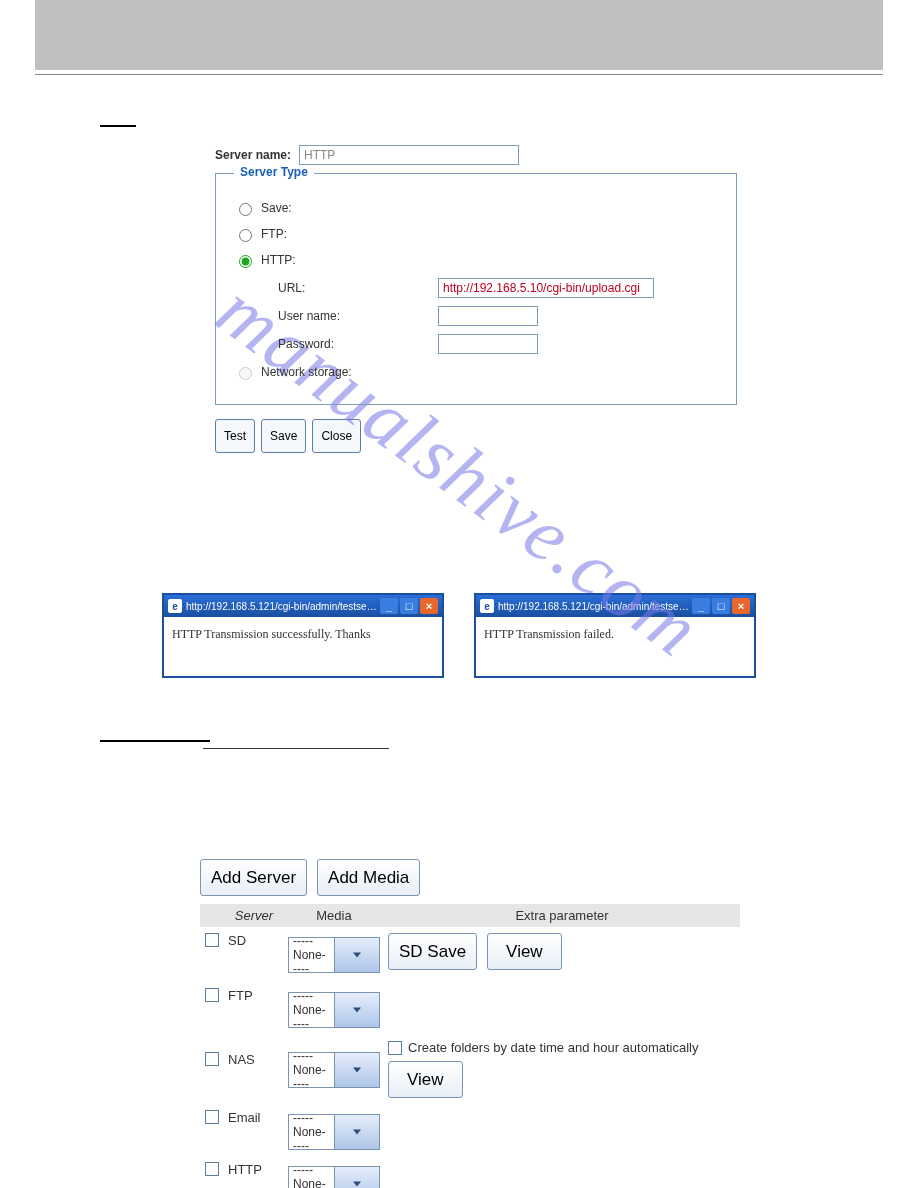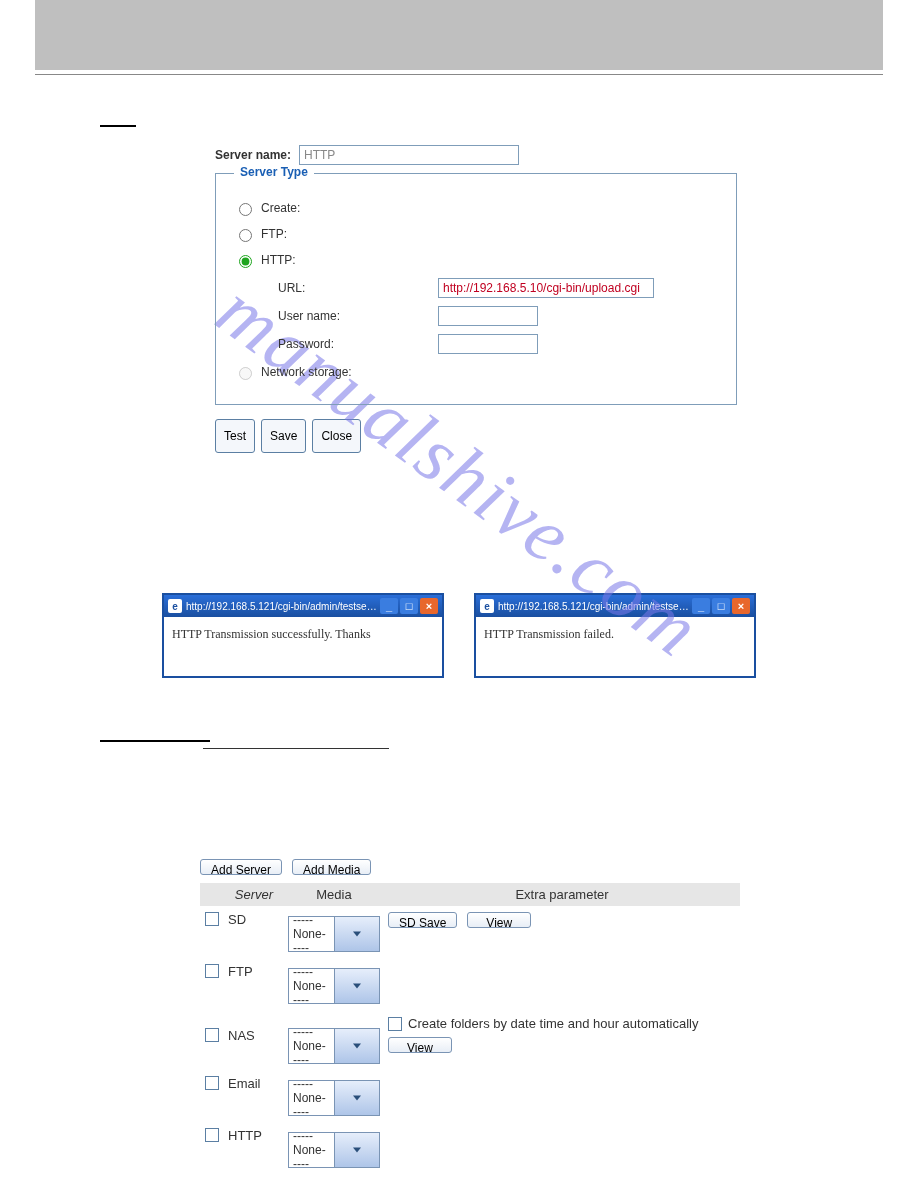--- a/index.html
+++ b/index.html
@@ -121,23 +121,23 @@
     margin: 0 0 110px 168px;
   }
 
   .action { margin-left: 165px; }
   .action .addrow { display: flex; gap: 10px; margin-bottom: 8px; }
   .btn2 {
     border: 1px solid #7a94b4;
     background: linear-gradient(#ffffff, #e8eef6);
     border-radius: 3px;
     padding: 3px 10px;
-    font-size: 12px;
+    font-size: 17px;
     cursor: pointer;
-    height: 16px;
+    height: 37px;
   }
   .tbl { width: 540px; border-collapse: collapse; }
   .tbl th {
     background: #e6e6e6;
     font-size: 13px;
     font-weight: normal;
     padding: 4px 6px;
     text-align: center;
     color: #333;
   }
@@ -211,21 +211,21 @@
     <div class="row">
       <span class="label">Server name:</span>
       <input class="text-input" style="width: 220px;" value="HTTP">
     </div>
 
     <div class="fieldset">
       <div class="legend">Server Type</div>
 
       <div class="opt">
         <input type="radio" name="stype" style="">
-        <label>Create:</label>
+        <label>Save:</label>
       </div>
       <div class="opt">
         <input type="radio" name="stype" style="">
         <label>FTP:</label>
       </div>
       <div class="opt">
         <input type="radio" name="stype" checked="" style="accent-color: rgb(31, 165, 31);">
         <label>HTTP:</label>
       </div>
 

